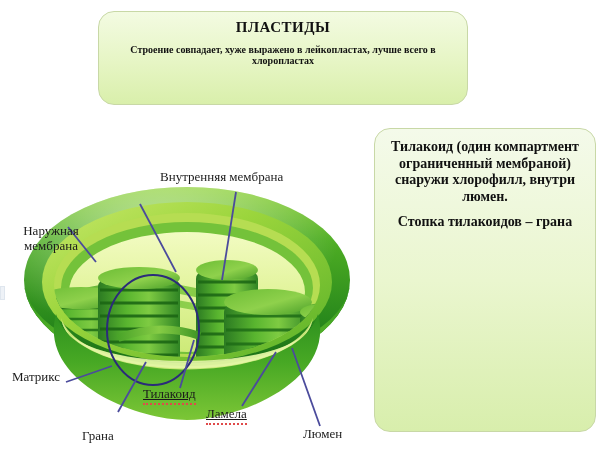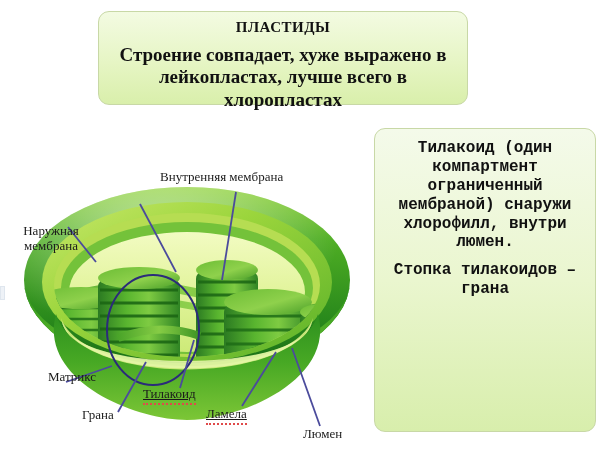--- a/index.html
+++ b/index.html
@@ -12,21 +12,21 @@
     width: 600px;
     height: 450px;
     background: #ffffff;
     overflow: hidden;
     font-family: "Liberation Serif", "DejaVu Serif", serif;
   }
 
   
   .infobox {
     position: absolute;
-    border-radius: 11px;
+    border-radius: 16px;
     border: 1px solid #c8d8a6;
     box-sizing: border-box;
     color: #111111;
     font-weight: bold;
     text-align: center;
     line-height: 1.18;
   }
   #title-box {
     left: 98px;
     top: 11px;
@@ -34,32 +34,31 @@
     height: 94px;
     background: linear-gradient(180deg, #f3fbe2 0%, #e6f5c4 55%, #d9efab 100%);
     padding: 7px 10px 0 10px;
   }
   #title-heading {
     font-size: 15px;
     letter-spacing: 0.5px;
     margin-bottom: 7px;
   }
   #title-sub {
-    font-size: 19px;
+    font-size: 10px;
     padding: 0 4px;
   }
   #side-box {
     left: 374px;
     top: 128px;
     width: 222px;
     height: 304px;
     background: linear-gradient(180deg, #f4faea 0%, #eaf6cf 50%, #d8eeac 100%);
     padding: 10px 9px 0 9px;
-    font-size: 16px;
-    font-family: Liberation Mono, monospace;
+    font-size: 14px;
   }
   #side-box p {
     margin: 0 0 9px 0;
   }
   #side-box p:last-child { margin-bottom: 0; }
 
   
   #diagram {
     position: absolute;
     left: 0;
@@ -81,22 +80,22 @@
   .dlabel.two-line { white-space: normal; }
   .misspelled {
     border-bottom: 2px dotted #e04a4a;
     padding-bottom: 1px;
     text-decoration: underline;
   }
 
   #lbl-intermembrane { left: 33px;  top: 178px; width: 120px; text-align: center; }
   #lbl-outer        { left: 14px;  top: 224px; width: 74px;  text-align: center; }
   #lbl-inner        { left: 160px; top: 170px; }
-  #lbl-matrix       { left: 12px;  top: 370px; margin-left: 36px; }
-  #lbl-grana        { left: 82px;  top: 408px; text-align: right; }
+  #lbl-matrix       { left: 12px;  top: 370px; }
+  #lbl-grana        { left: 82px;  top: 429px; text-align: right; }
   #lbl-thylakoid    { left: 143px; top: 387px; }
   #lbl-lamella      { left: 206px; top: 407px; }
   #lbl-lumen        { left: 303px; top: 427px; }
 
   
   #edge-artifact {
     position: absolute;
     left: 0px;
     top: 286px;
     width: 5px;

